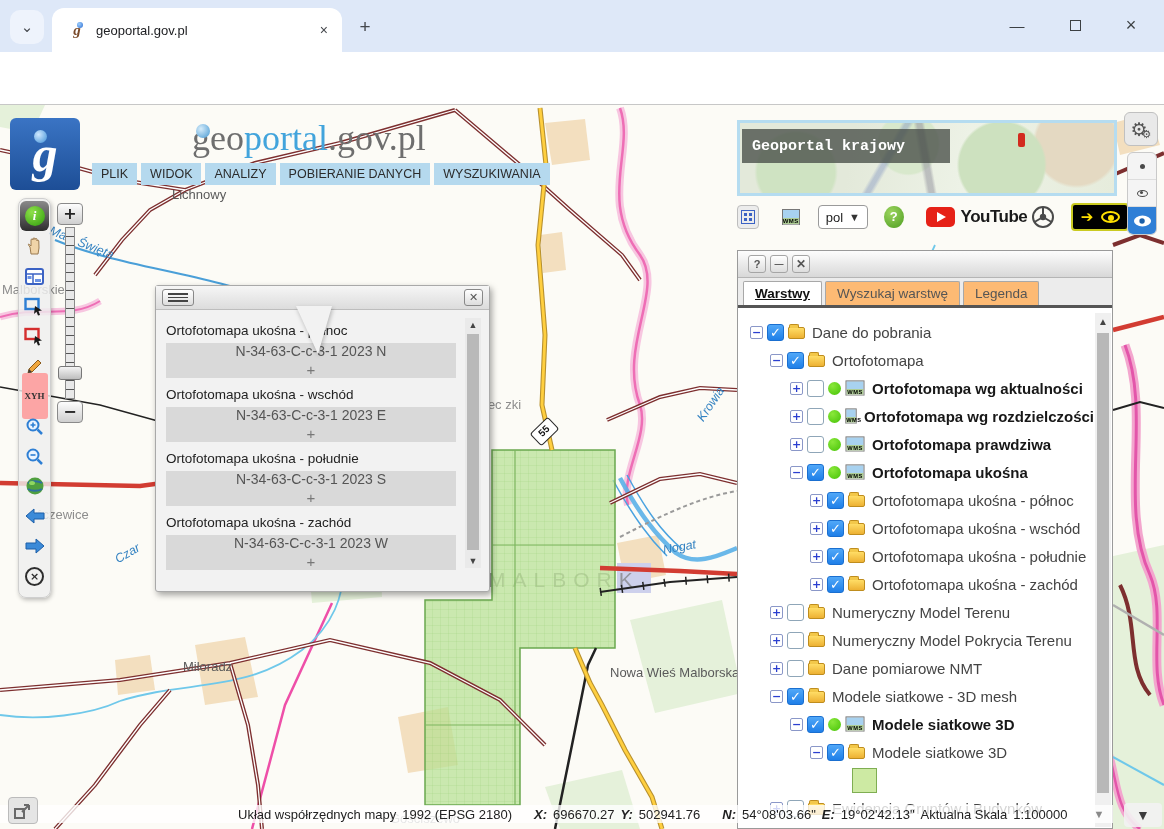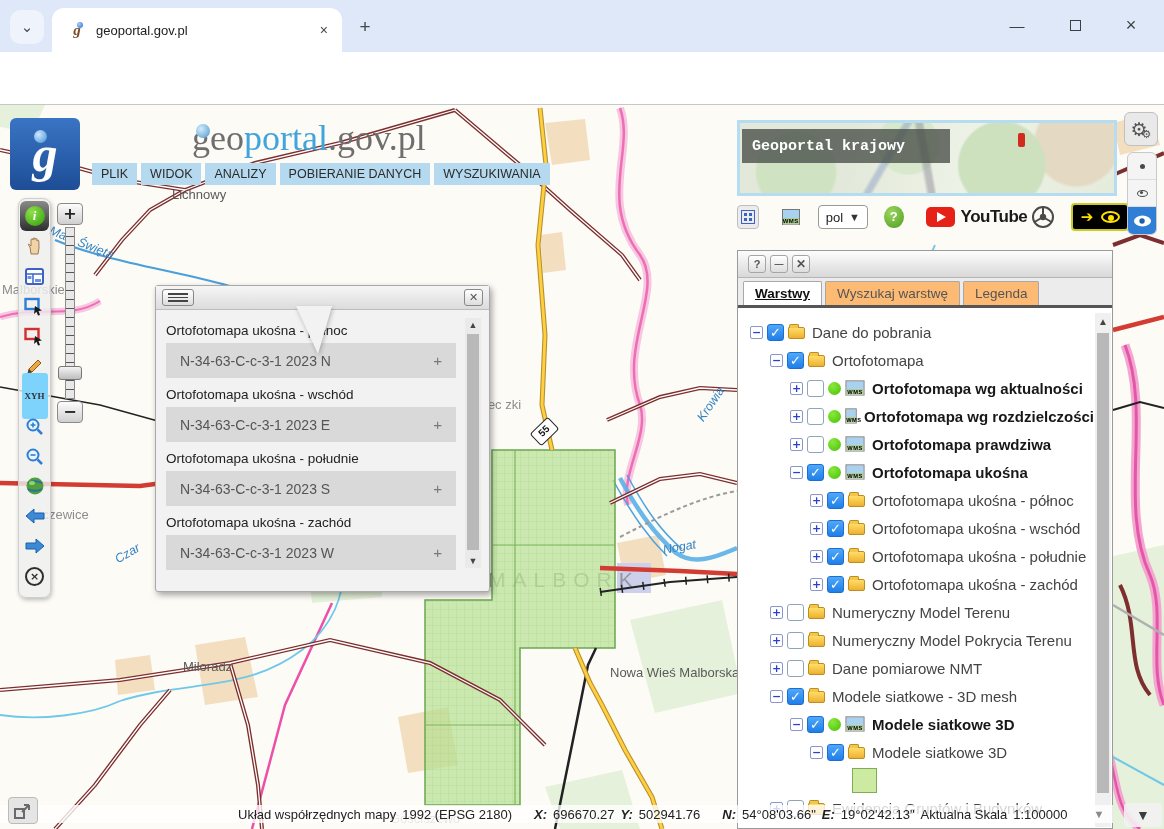--- a/index.html
+++ b/index.html
@@ -46,38 +46,38 @@
   #brand .blue { color:#42a4dc; }
   #brand i { position:absolute; left:4px; top:6px; width:14px; height:14px; border-radius:50%; background:radial-gradient(circle at 35% 35%,#d6ecfa,#4598d2); }
   #mainmenu { position:absolute; left:92px; top:163px; display:flex; gap:4px; }
   #mainmenu .mi { background:#b5d9ee; color:#2b2b2b; font-size:12.5px; padding:4px 9px; }
 
   
   #ltb { position:absolute; left:18px; top:198px; width:33px; height:400px; background:rgba(238,238,238,0.82); border:1px solid #cfcfcf; border-radius:8px; box-shadow:1px 2px 4px rgba(0,0,0,0.25); display:flex; flex-direction:column; align-items:center; padding-top:2px; }
   .ltool { width:29px; height:30px; display:flex; align-items:center; justify-content:center; position:relative; }
   .ltool.sel { background:linear-gradient(#8a8a8a,#2e2e2e); border-radius:6px; }
   .iinfo { width:20px; height:20px; border-radius:50%; background:radial-gradient(circle at 35% 30%,#8fe04a,#2e9e0a); color:#fff; font:italic bold 13px/20px "Liberation Serif",serif; text-align:center; }
-  .ixyh { background:#7dd3fc; border-radius:3px; padding:18px 3px; font:bold 9px/10px "Liberation Serif",serif; color:#333; }
+  .ixyh { background:#fca5a5; border-radius:3px; padding:18px 3px; font:bold 9px/10px "Liberation Serif",serif; color:#333; }
   .icirx { width:19px; height:19px; border-radius:50%; border:2px solid #2e2e2e; color:#2e2e2e; font:bold 11px/15px "DejaVu Sans",sans-serif; text-align:center; }
 
   
   #zslider { position:absolute; left:57px; top:203px; width:27px; }
   .zbtn { width:26px; height:22px; background:linear-gradient(#fdfdfd,#cfcfcf); border:1px solid #8a8a8a; border-radius:4px; font:bold 16px/19px "DejaVu Sans",sans-serif; text-align:center; color:#222; }
   #ztrack { position:relative; left:8px; width:10px; height:172px; background:repeating-linear-gradient(#e8e8e8 0 8px, #555 8px 9px); border:1px solid #8a8a8a; margin:2px 0; }
   #zhandle { position:absolute; left:-8px; top:138px; width:24px; height:14px; background:linear-gradient(#f4f4f4,#bdbdbd); border:1px solid #777; border-radius:3px; }
 
   
   #popup { position:absolute; left:155px; top:285px; width:335px; height:307px; background:#f2f2f2; border:1px solid #a9a9a9; border-radius:3px; box-shadow:2px 3px 6px rgba(0,0,0,0.35); }
   #popup header { height:24px; background:linear-gradient(#f6f6f6,#dcdcdc); border-bottom:1px solid #bdbdbd; display:flex; align-items:center; justify-content:space-between; padding:0 6px; }
   #pop-list { width:32px; height:17px; border:1px solid #888; border-radius:3px; background:linear-gradient(#fff,#ddd); display:flex; flex-direction:column; justify-content:center; gap:2px; padding:0 5px; }
   #pop-list i { display:block; height:1.5px; background:#444; }
   #pop-close { width:19px; height:17px; border:1px solid #888; border-radius:3px; background:linear-gradient(#fff,#ddd); font:11px/15px "DejaVu Sans",sans-serif; color:#555; text-align:center; }
   #pop-body { position:absolute; left:10px; top:28px; width:290px; }
   .pop-label { font-size:13.5px; color:#222; margin:9px 0 5px 0; }
-  .pop-row { height:35px; background:#d9d9d9; display:flex; align-items:center; justify-content:space-between; padding:0 14px; color:#555; font-size:14px; }
+  .pop-row { height:35px; background:#d9d9d9; display:flex; align-items:center; justify-content:space-between; padding:0 14px; color:#555; font-size:14px;flex-direction:column; }
   .pop-row .plus { color:#777; font-size:15px; }
   #pop-scroll { position:absolute; right:8px; top:32px; width:16px; height:250px; background:#eaeaea; }
   #pop-scroll .sarr { height:14px; text-align:center; font-size:9px; color:#444; line-height:14px; }
   #pop-scroll .sthumb { position:absolute; left:2px; top:16px; width:12px; height:216px; background:#b9b9b9; }
   #pop-tail { position:absolute; left:296px; top:306px; width:0; height:0; border-left:22px solid transparent; border-right:14px solid transparent; border-top:48px solid #f2f2f2; filter:drop-shadow(1px 2px 2px rgba(0,0,0,0.25)); }
 
   
   #overview { position:absolute; left:737px; top:120px; width:380px; height:76px; border:3px solid #b5dcf0; background:
       radial-gradient(circle at 15% 70%, #cfe3c2 0 12%, transparent 13%),
       radial-gradient(circle at 45% 30%, #d8e8cc 0 14%, transparent 15%),

